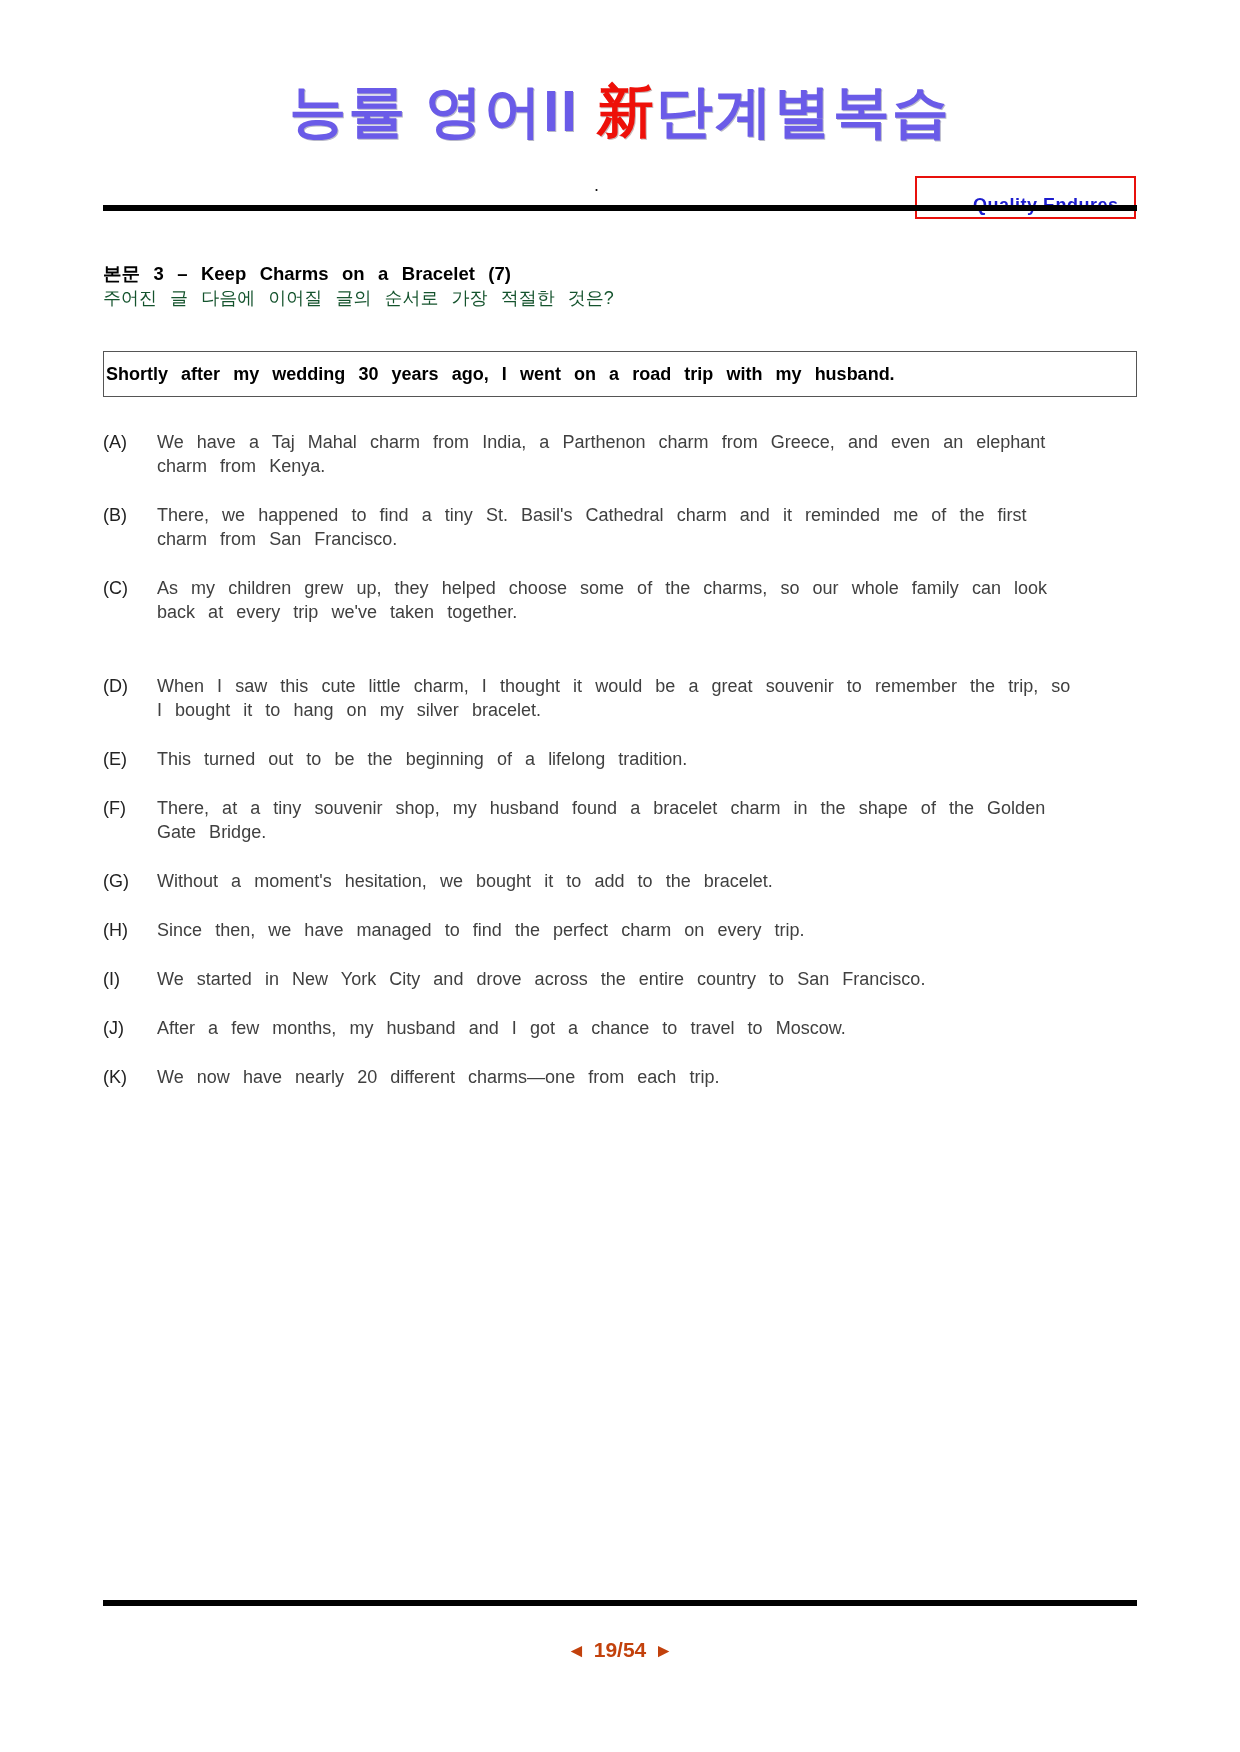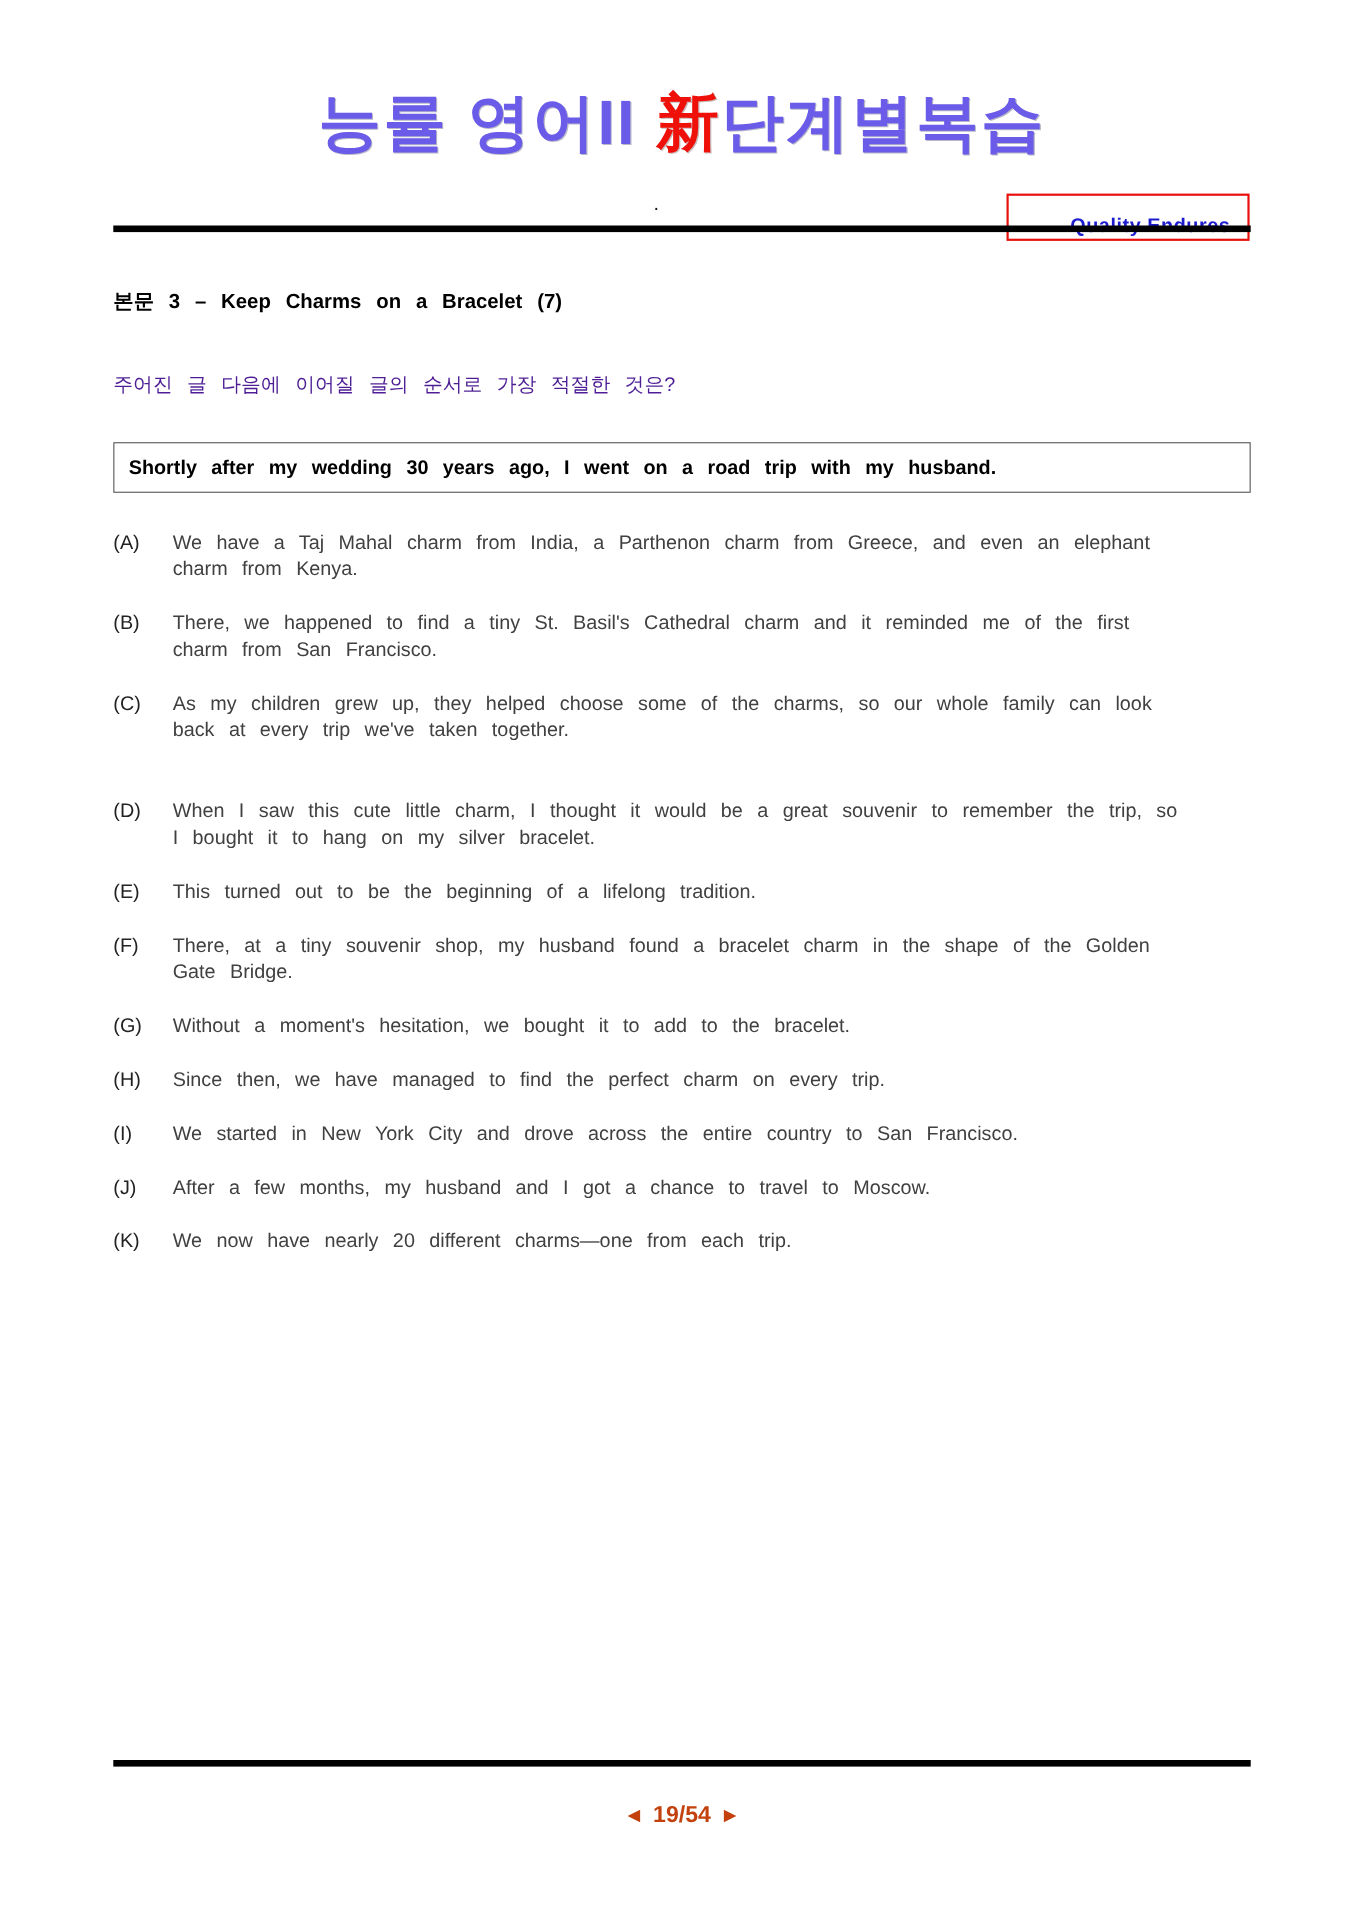--- a/index.html
+++ b/index.html
@@ -76,28 +76,27 @@
     word-spacing: 0.45em;
   }
   .lesson-heading {
     font-size: 18.5px;
     font-weight: bold;
     color: #000;
     word-spacing: 0.45em;
     margin: 0;
   }
   .question {
-    margin-top: 51px;
-    font-size: 18px;
-    color: #4c1d95;
+    font-size: 18px;
+    color: #14532d;
   }
   .given-box {
     margin-top: 41px;
     border: 1px solid #555;
-    padding: 10px 13px;
+    padding: 10px 2px;
     font-weight: bold;
     color: #000;
   }
   .choices {
     margin-top: 33px;
   }
   .choice {
     display: flex;
     margin-bottom: 25px;
   }

